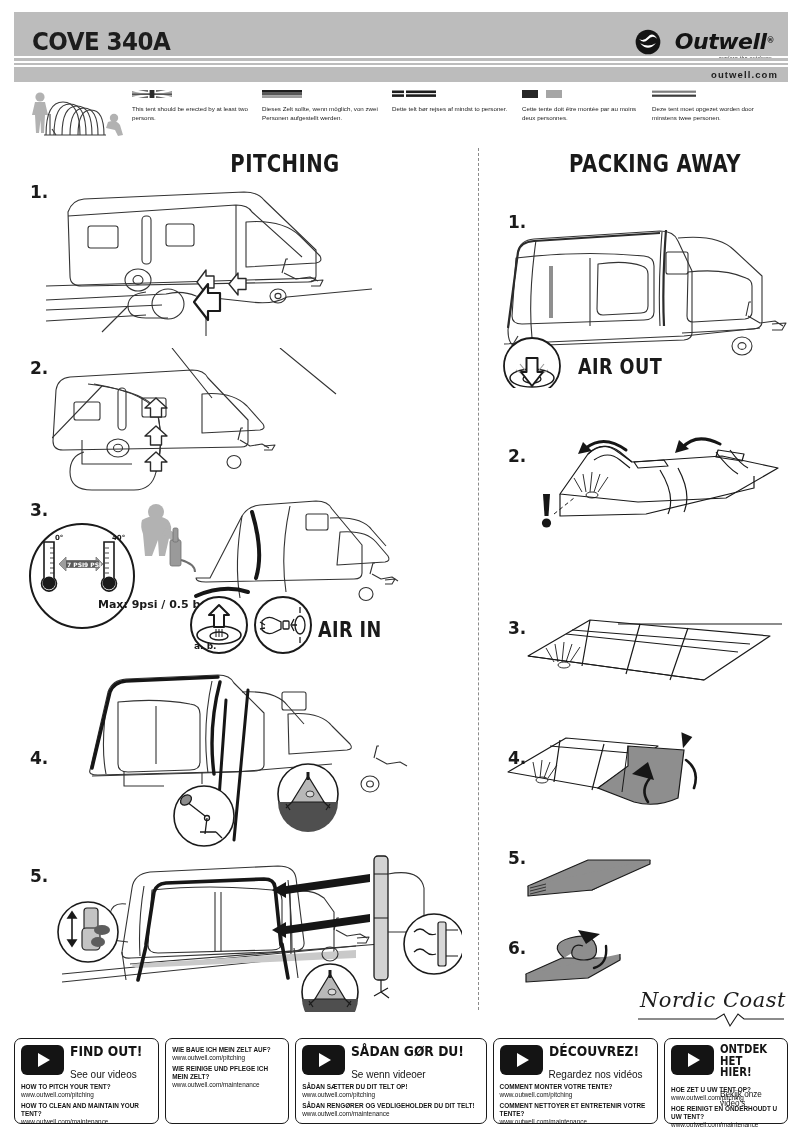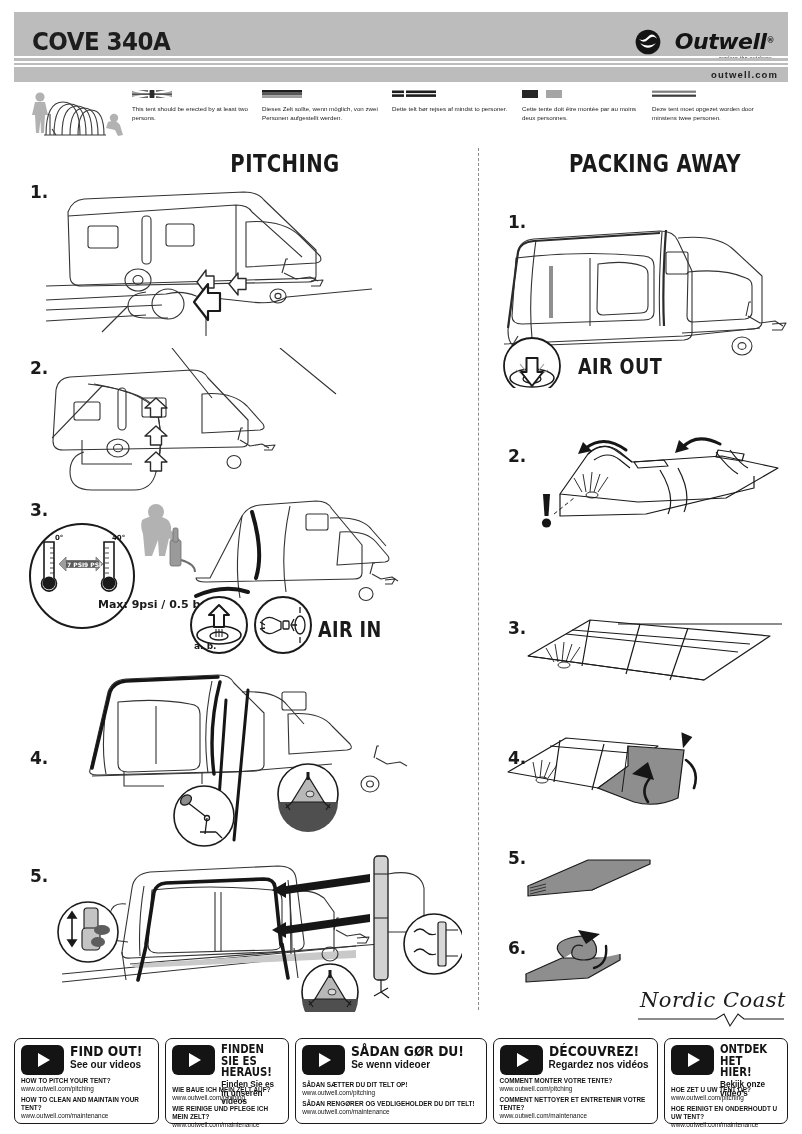--- a/index.html
+++ b/index.html
@@ -113,21 +113,21 @@
     display: flex; align-items: center; justify-content: center; margin-top: 1px;
   }
   .yttri { width: 0; height: 0; border-left: 12px solid #fff; border-top: 7.5px solid transparent; border-bottom: 7.5px solid transparent; margin-left: 3px; }
   .vbox-heads { display: flex; flex-direction: column; justify-content: flex-start; flex:1; }
   .vh1 {
     font-family: "DejaVu Sans", sans-serif; font-weight: 700;
     font-size: 14px; color: #141414; line-height: 1.0;
     transform: scaleX(0.88); transform-origin: left center; white-space: nowrap;
   }
   .vh1.small { font-size: 11.5px; white-space: normal; line-height: 1.02; }
-  .vh2 { font-size: 10px; font-weight: 700; color: #141414; margin-top: 2px; line-height:1.05; }
+  .vh2 { font-size: 10px; font-weight: 400; color: #141414; margin-top: 12px; line-height:1.05; }
   .vh2.tiny { font-size: 8.2px; }
   .vlinks { margin-top: 2px; }
   .vq { font-size: 6.4px; font-weight: 700; color: #141414; line-height: 1.25; }
   .vu { font-size: 6.4px; font-weight: 400; color: #141414; line-height: 1.25; margin-bottom: 3px; }
 
   
   .microcode {
     position: absolute; left: 780px; top: 930px;
     font-size: 3.4px; color: #9a9a9a; writing-mode: vertical-rl;
     letter-spacing: 0.4px; white-space: nowrap;
@@ -682,29 +682,20 @@
       </div>
       <div class="vlinks">
         <div class="vq">HOW TO PITCH YOUR TENT?</div>
         <div class="vu">www.outwell.com/pitching</div>
         <div class="vq">HOW TO CLEAN AND MAINTAIN YOUR TENT?</div>
         <div class="vu">www.outwell.com/maintenance</div>
       </div>
     </div>
 
     <div class="vbox">
-      <div class="vbox-top">
-        <div class="ytbtn">
-            <div class="yttri"></div>
-          </div>
-        <div class="vbox-heads">
-          <div class="vh1 small">FINDEN SIE ES HERAUS!</div>
-          <div class="vh2 tiny">Finden Sie es in unseren videos</div>
-        </div>
-      </div>
       <div class="vlinks">
         <div class="vq">WIE BAUE ICH MEIN ZELT AUF?</div>
         <div class="vu">www.outwell.com/pitching</div>
         <div class="vq">WIE REINIGE UND PFLEGE ICH MEIN ZELT?</div>
         <div class="vu">www.outwell.com/maintenance</div>
       </div>
     </div>
 
     <div class="vbox">
       <div class="vbox-top">

